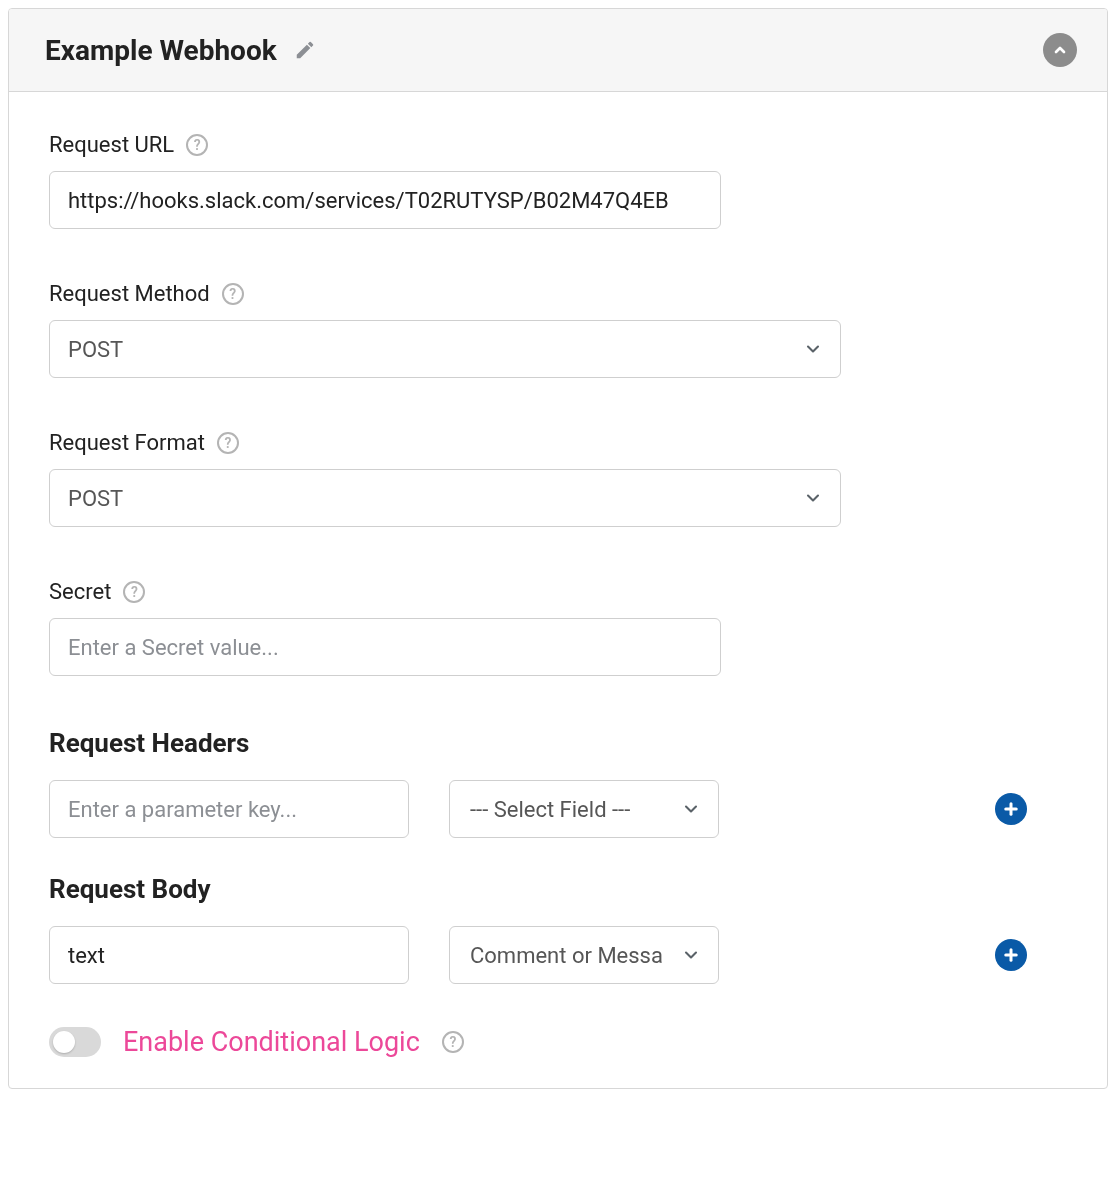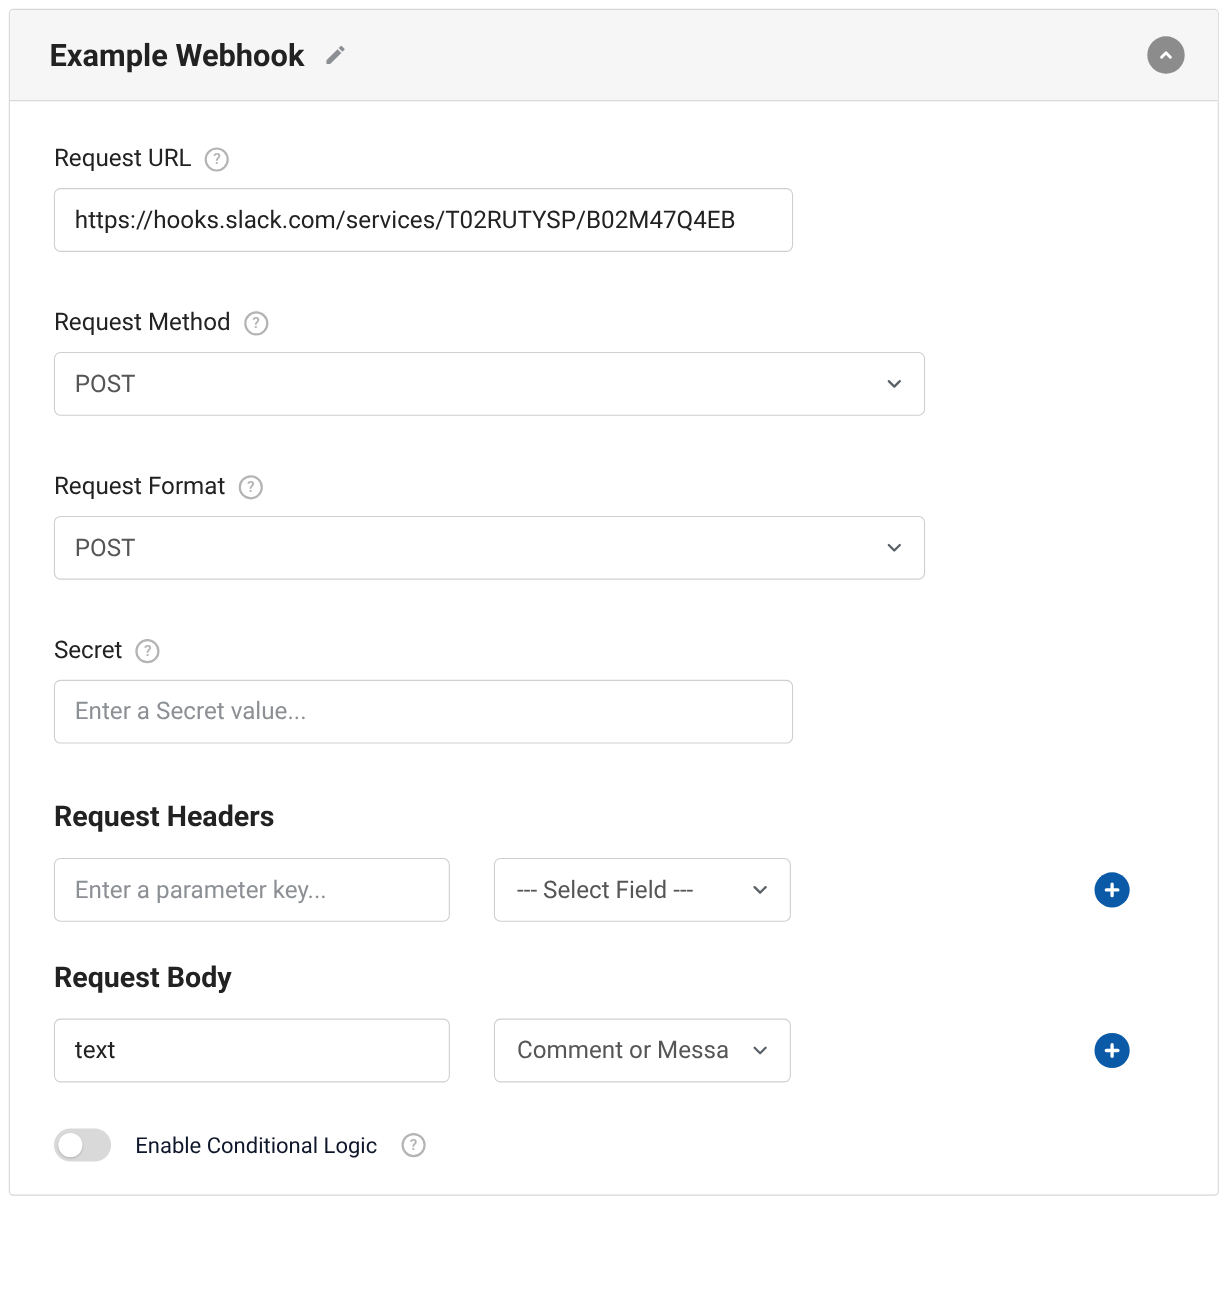--- a/index.html
+++ b/index.html
@@ -200,22 +200,22 @@
       position: absolute;
       left: 4px;
       top: 4px;
       width: 22px;
       height: 22px;
       border-radius: 50%;
       background: #fff;
       box-shadow: 0 1px 2px rgba(0,0,0,0.2);
     }
     .toggle-label {
-      font-size: 20px;
-      color: #0f172a;
+      font-size: 27px;
+      color: #ec4899;
     }
     svg { display: block; }
   </style>
 </head>
 <body>
 
 <div class="panel">
 
   <div class="panel-header">
     <div class="panel-header-left">

